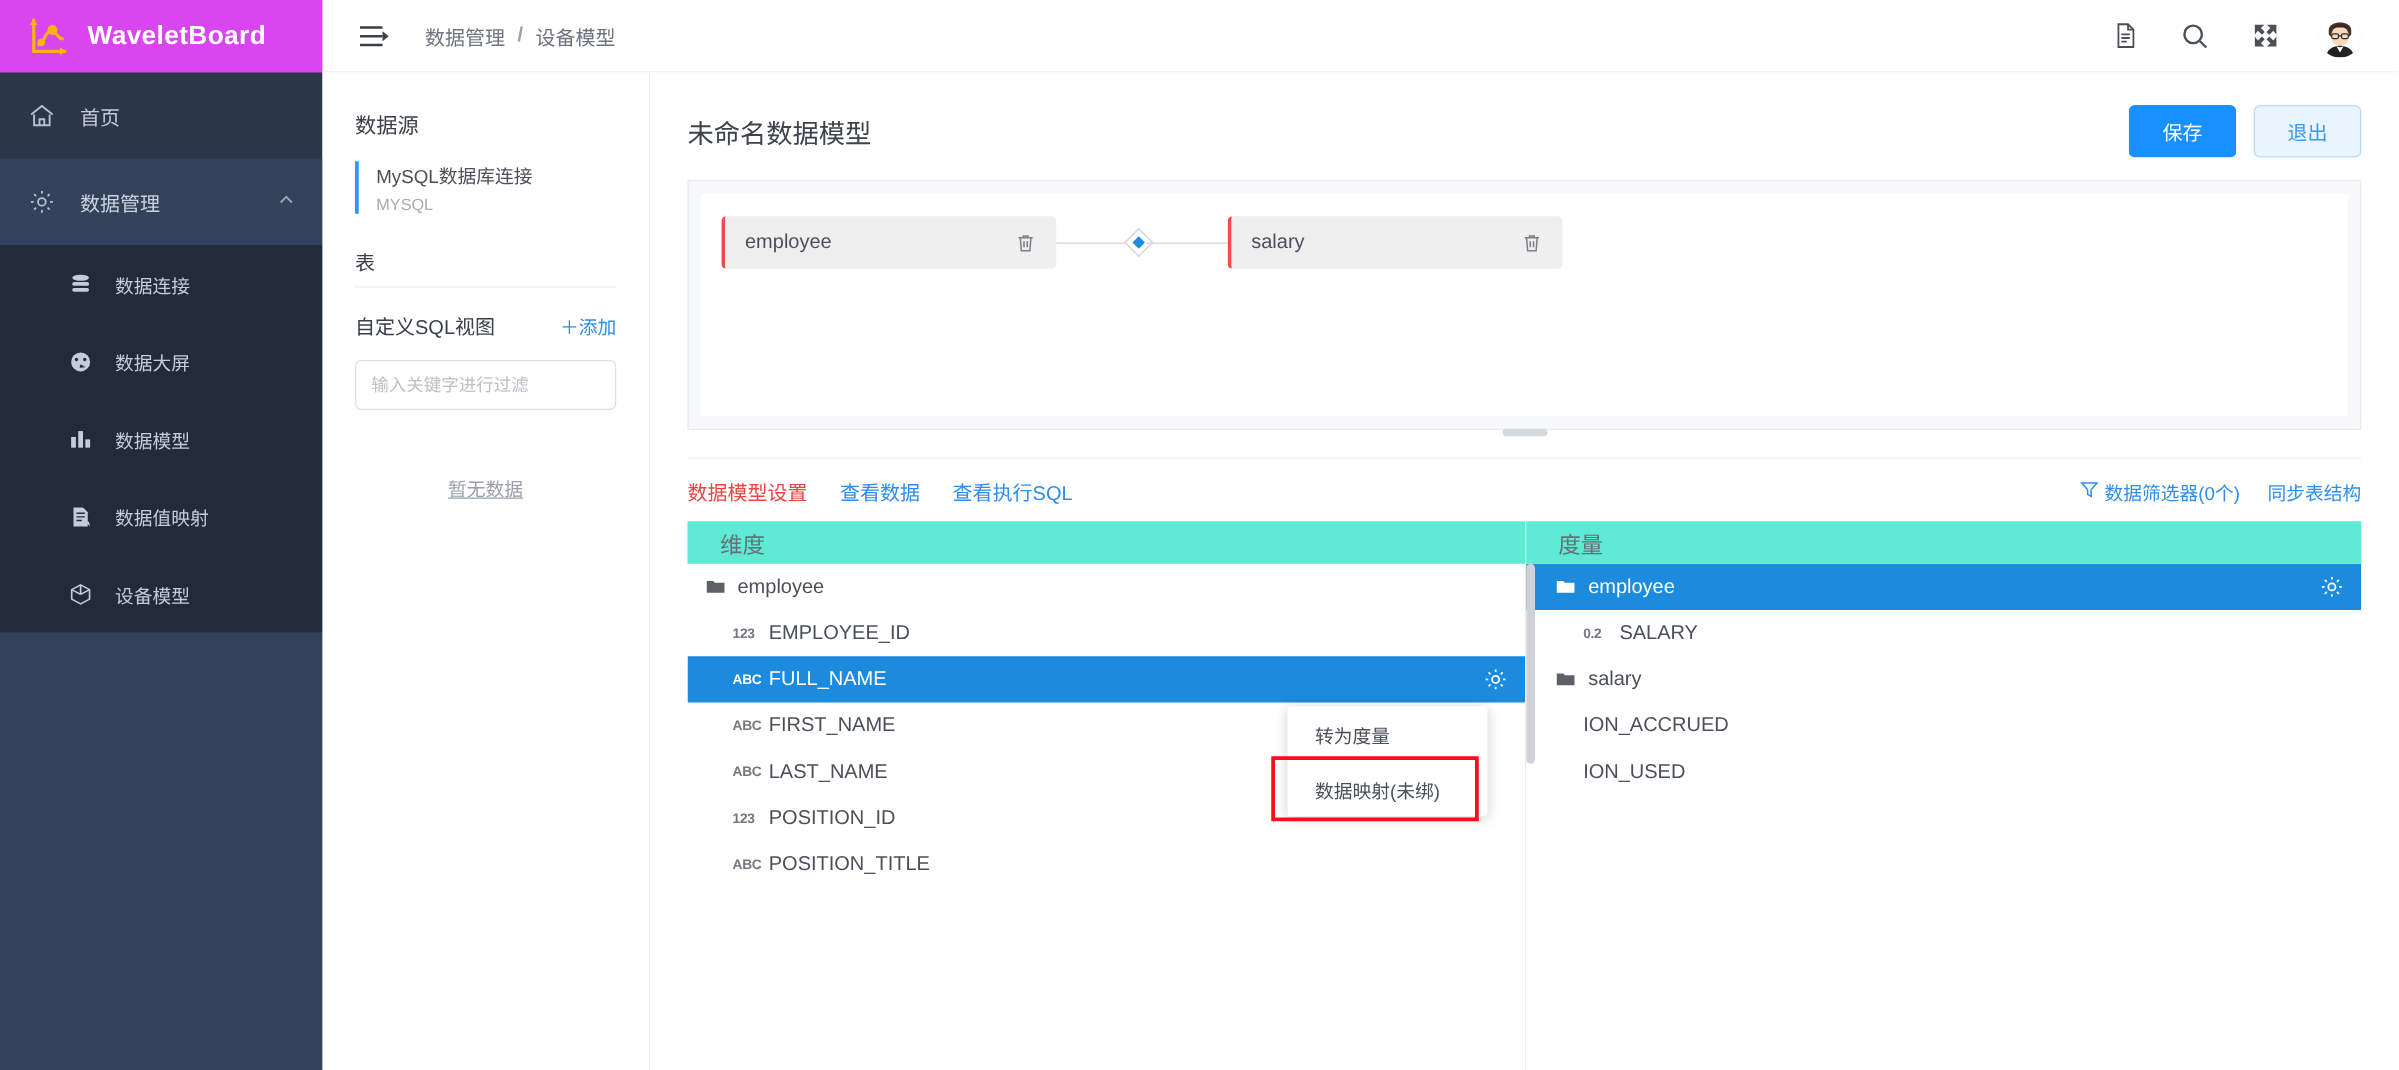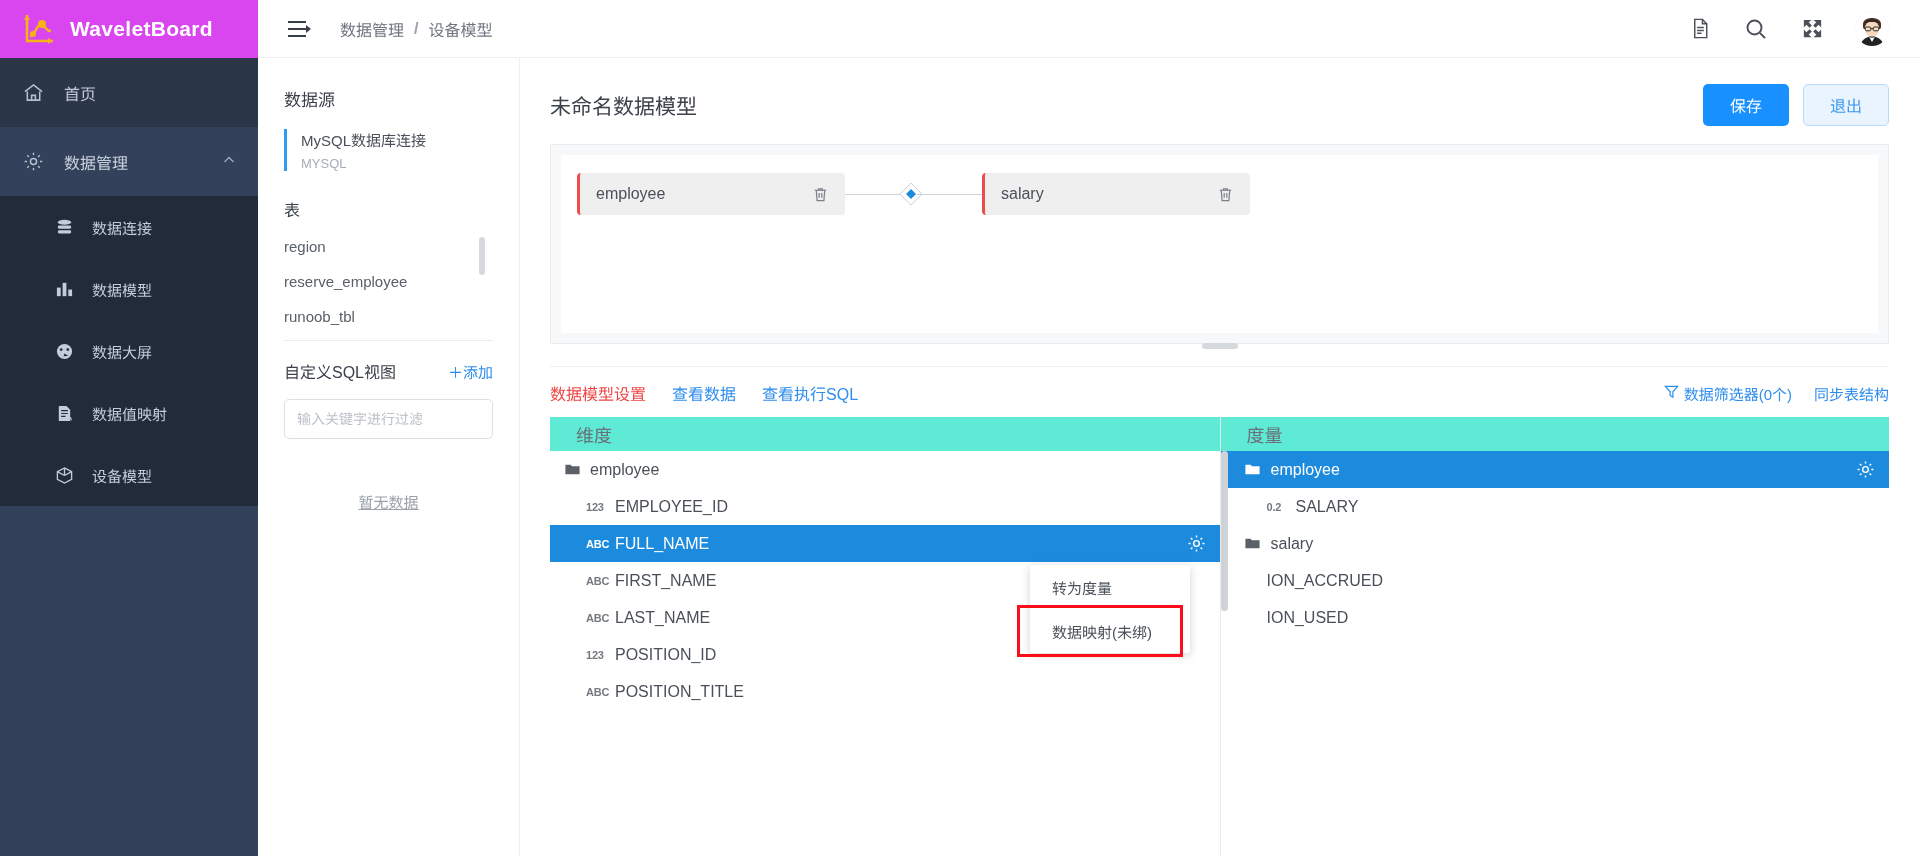--- a/index.html
+++ b/index.html
@@ -199,38 +199,38 @@
           <svg viewBox="0 0 20 20" width="19" height="19" fill="#c3ccd9">
             <ellipse cx="10" cy="4.4" rx="7" ry="2.6"></ellipse>
             <rect x="3" y="8" width="14" height="3.2" rx="1.4"></rect>
             <rect x="3" y="13" width="14" height="3.2" rx="1.4"></rect>
           </svg>
         </span>
         <span class="sub-label">数据连接</span>
       </div>
       <div class="sub-item">
         <span class="sub-ico">
-          <svg viewBox="0 0 20 20" width="19" height="19" fill="#c3ccd9">
-            <rect x="2" y="8" width="4" height="9"></rect>
-              <rect x="8" y="3" width="4" height="14"></rect>
-            <rect x="14" y="10" width="4" height="7"></rect>
-          </svg>
-        </span>
-        <span class="sub-label">数据模型</span>
-      </div>
-      <div class="sub-item">
-        <span class="sub-ico">
           <svg viewBox="0 0 20 20" width="19" height="19">
             <circle cx="10" cy="10" r="8" fill="#c3ccd9"></circle>
             <circle cx="6.5" cy="8" r="1.4" fill="#222b3a"></circle>
             <circle cx="13.5" cy="8" r="1.4" fill="#222b3a"></circle>
             <path d="M10 12 L14 14.5 L9 15 Z" fill="#222b3a"></path>
           </svg>
         </span>
         <span class="sub-label">数据大屏</span>
+      </div>
+      <div class="sub-item">
+        <span class="sub-ico">
+          <svg viewBox="0 0 20 20" width="19" height="19" fill="#c3ccd9">
+            <rect x="2" y="8" width="4" height="9"></rect>
+              <rect x="8" y="3" width="4" height="14"></rect>
+            <rect x="14" y="10" width="4" height="7"></rect>
+          </svg>
+        </span>
+        <span class="sub-label">数据模型</span>
       </div>
       <div class="sub-item">
         <span class="sub-ico">
           <svg viewBox="0 0 20 20" width="19" height="19" fill="#c3ccd9">
             <path d="M4 2 h8 l4 4 v12 H4 Z"></path>
             <path d="M6.5 7h7M6.5 10h7M6.5 13h4.5" stroke="#222b3a" stroke-width="1.2"></path>
             <path d="M14 14 l4 4 l-1 -4 z" fill="#c3ccd9"></path>
           </svg>
         </span>
         <span class="sub-label">数据值映射</span>
@@ -305,26 +305,20 @@
 
       <section class="ds-panel">
         <div class="ds-title">数据源</div>
 
         <div class="ds-conn">
           <div class="ds-conn-name">MySQL数据库连接</div>
           <div class="ds-conn-type">MYSQL</div>
         </div>
 
         <div class="ds-sec">表</div>
-        <div class="tbl-list">
-          <div class="tbl-item">region</div>
-          <div class="tbl-item">reserve_employee</div>
-          <div class="tbl-item">runoob_tbl</div>
-          <div class="tbl-scroll"></div>
-        </div>
         <div class="hr-line"></div>
 
         <div class="sqlview-row">
           <span class="sqlview-title">自定义SQL视图</span>
           <span class="sqlview-add">＋添加</span>
         </div>
         <input class="filter-input" type="text" placeholder="输入关键字进行过滤" style="">
         <div class="empty-note">暂无数据</div>
       </section>
 

